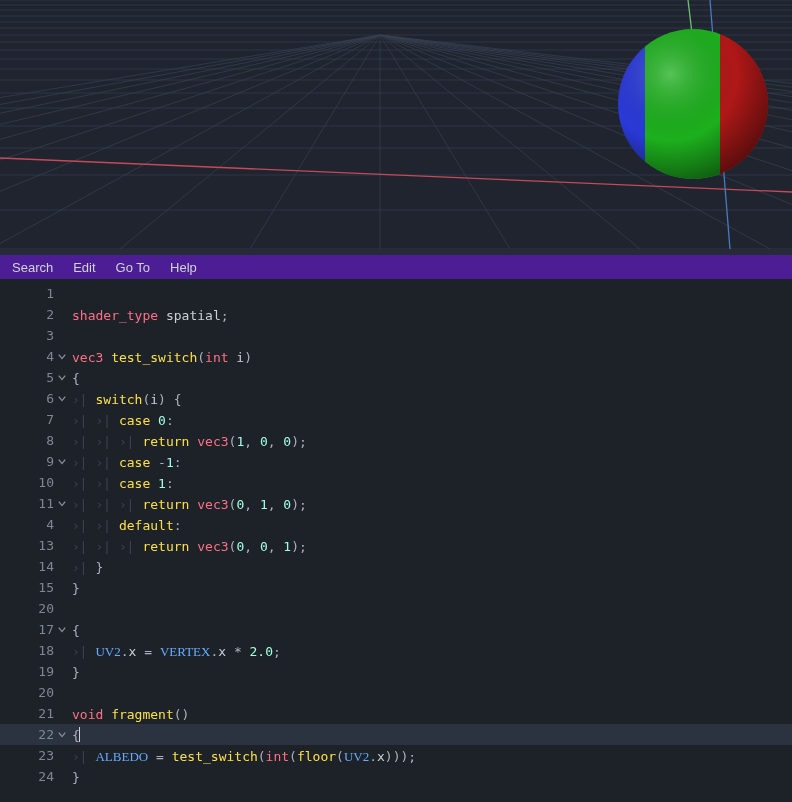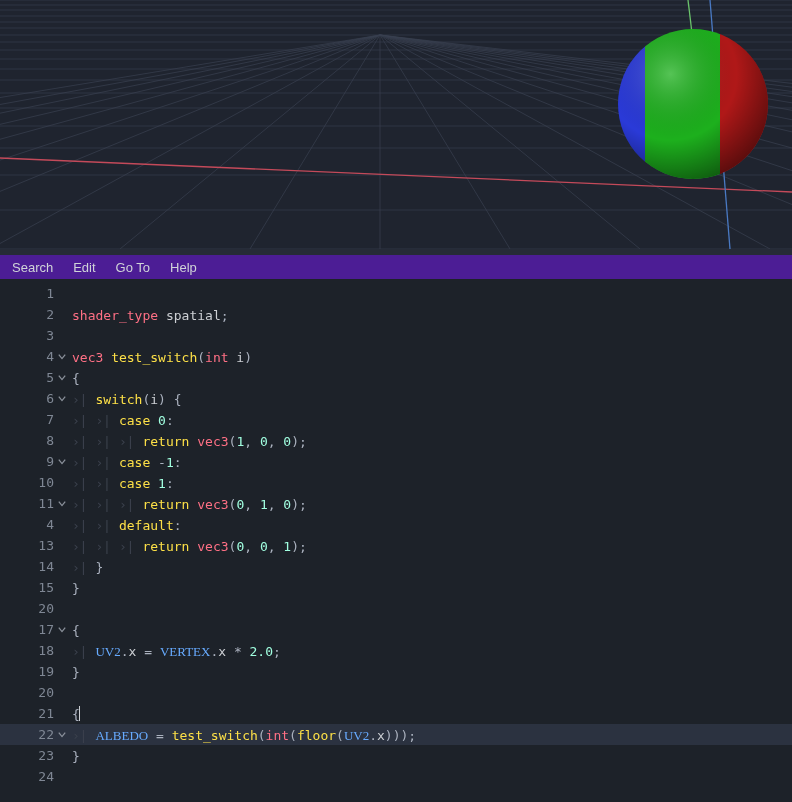--- a/index.html
+++ b/index.html
@@ -212,18 +212,19 @@
         <div class="line"><span class="indent">›∣ </span><span class="indent">›∣ </span><span class="indent">›∣ </span><span class="kw2">return</span><span class="id"> </span><span class="kw1">vec3</span><span class="punc">(</span><span class="num">0</span><span class="punc">,</span><span class="id"> </span><span class="num">1</span><span class="punc">,</span><span class="id"> </span><span class="num">0</span><span class="punc">)</span><span class="punc">;</span></div>
         <div class="line"><span class="indent">›∣ </span><span class="indent">›∣ </span><span class="kw2">default</span><span class="punc">:</span></div>
         <div class="line"><span class="indent">›∣ </span><span class="indent">›∣ </span><span class="indent">›∣ </span><span class="kw2">return</span><span class="id"> </span><span class="kw1">vec3</span><span class="punc">(</span><span class="num">0</span><span class="punc">,</span><span class="id"> </span><span class="num">0</span><span class="punc">,</span><span class="id"> </span><span class="num">1</span><span class="punc">)</span><span class="punc">;</span></div>
         <div class="line"><span class="indent">›∣ </span><span class="punc">}</span></div>
         <div class="line"><span class="punc">}</span></div>
         <div class="line"></div>
         <div class="line"><span class="punc">{</span></div>
         <div class="line"><span class="indent">›∣ </span><span class="builtin">UV2</span><span class="punc">.</span><span class="member">x</span><span class="id"> </span><span class="punc">=</span><span class="id"> </span><span class="builtin">VERTEX</span><span class="punc">.</span><span class="member">x</span><span class="id"> </span><span class="punc">*</span><span class="id"> </span><span class="num">2.0</span><span class="punc">;</span></div>
         <div class="line"><span class="punc">}</span></div>
         <div class="line"></div>
+        <div class="line"><span class="kw1">void</span><span class="id"> </span><span class="func">fragment</span><span class="punc">(</span><span class="punc">)</span></div>
         <div class="line"><span class="punc">{</span><span class="caret"></span></div>
         <div class="line"><span class="indent">›∣ </span><span class="builtin">ALBEDO</span><span class="id"> </span><span class="punc">=</span><span class="id"> </span><span class="func">test_switch</span><span class="punc">(</span><span class="kw1">int</span><span class="punc">(</span><span class="func">floor</span><span class="punc">(</span><span class="builtin">UV2</span><span class="punc">.</span><span class="member">x</span><span class="punc">)))</span><span class="punc">;</span></div>
         <div class="line"><span class="punc">}</span></div>
       </div>
   </div>
 </div>
 
 </body></html>

